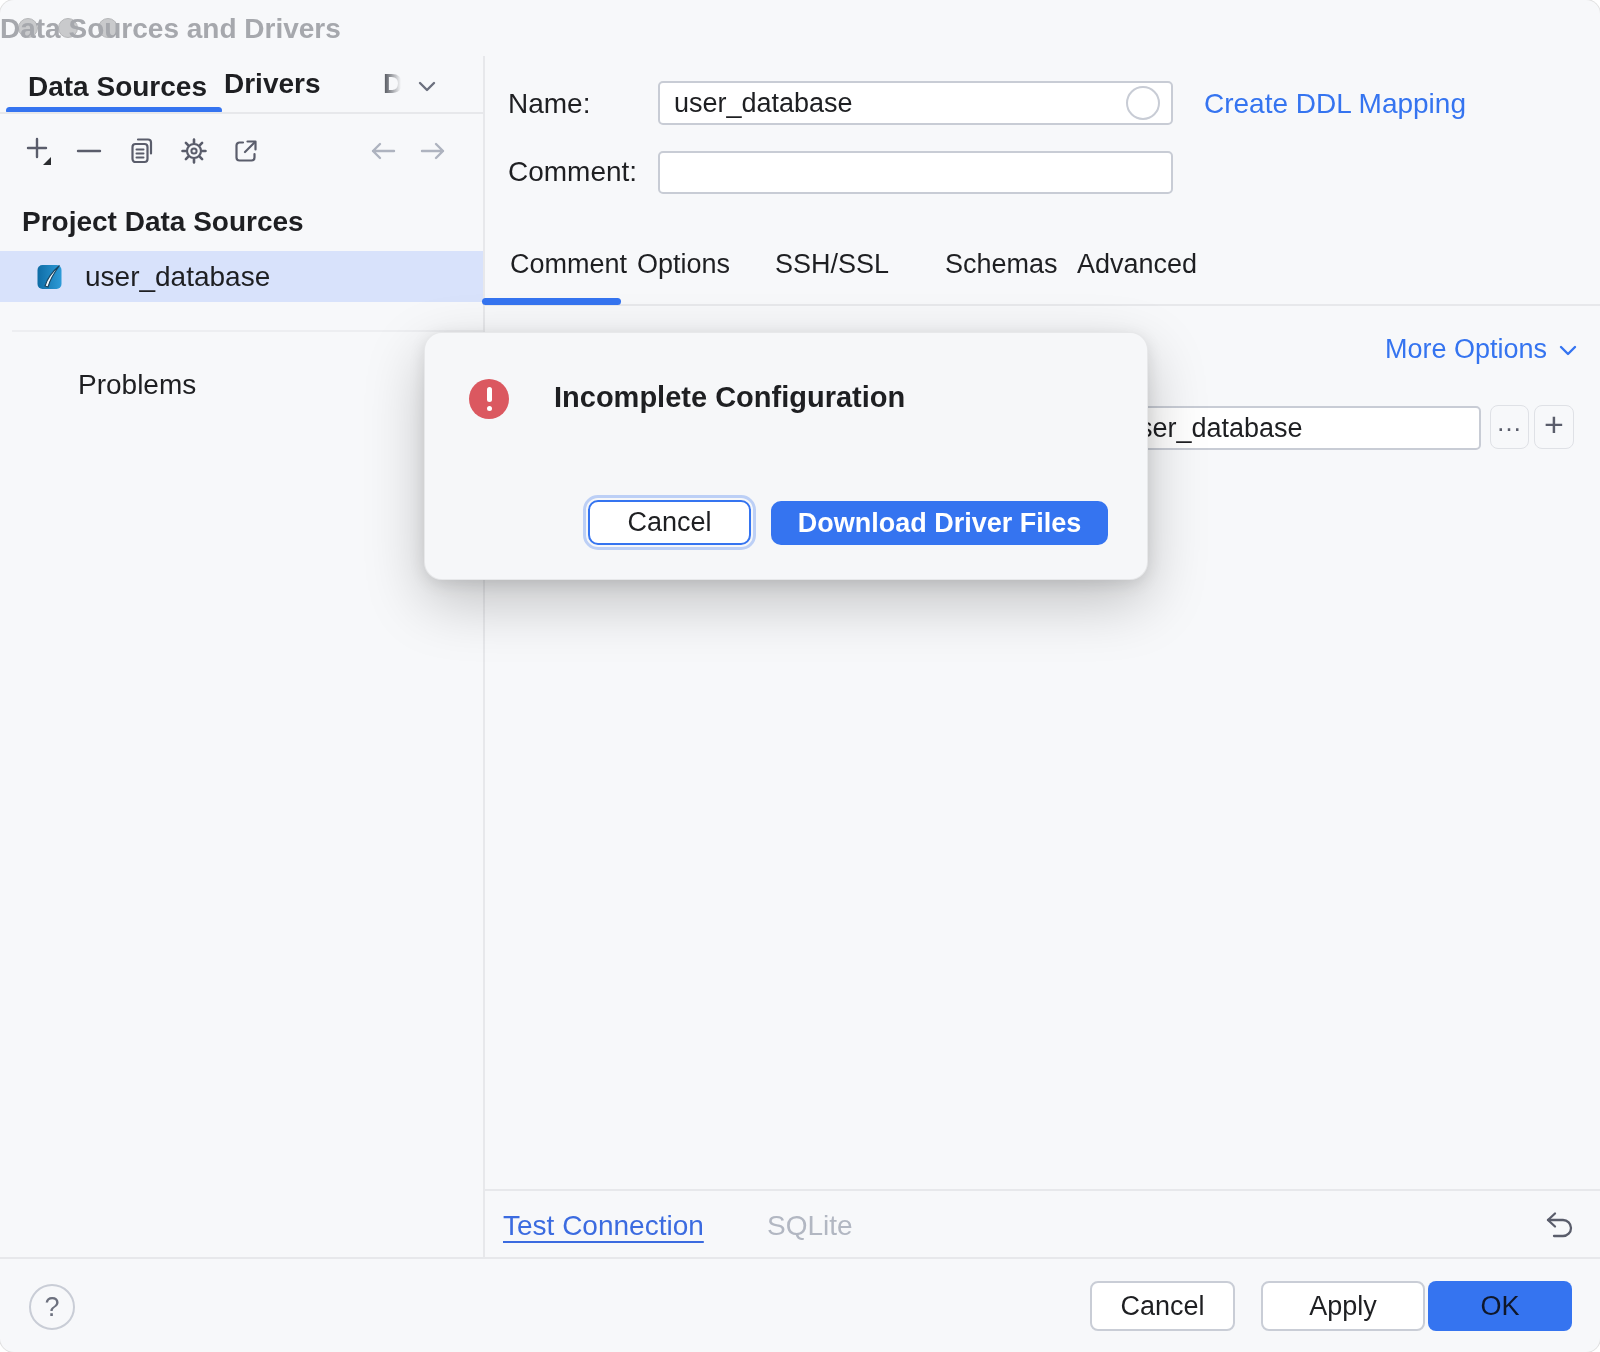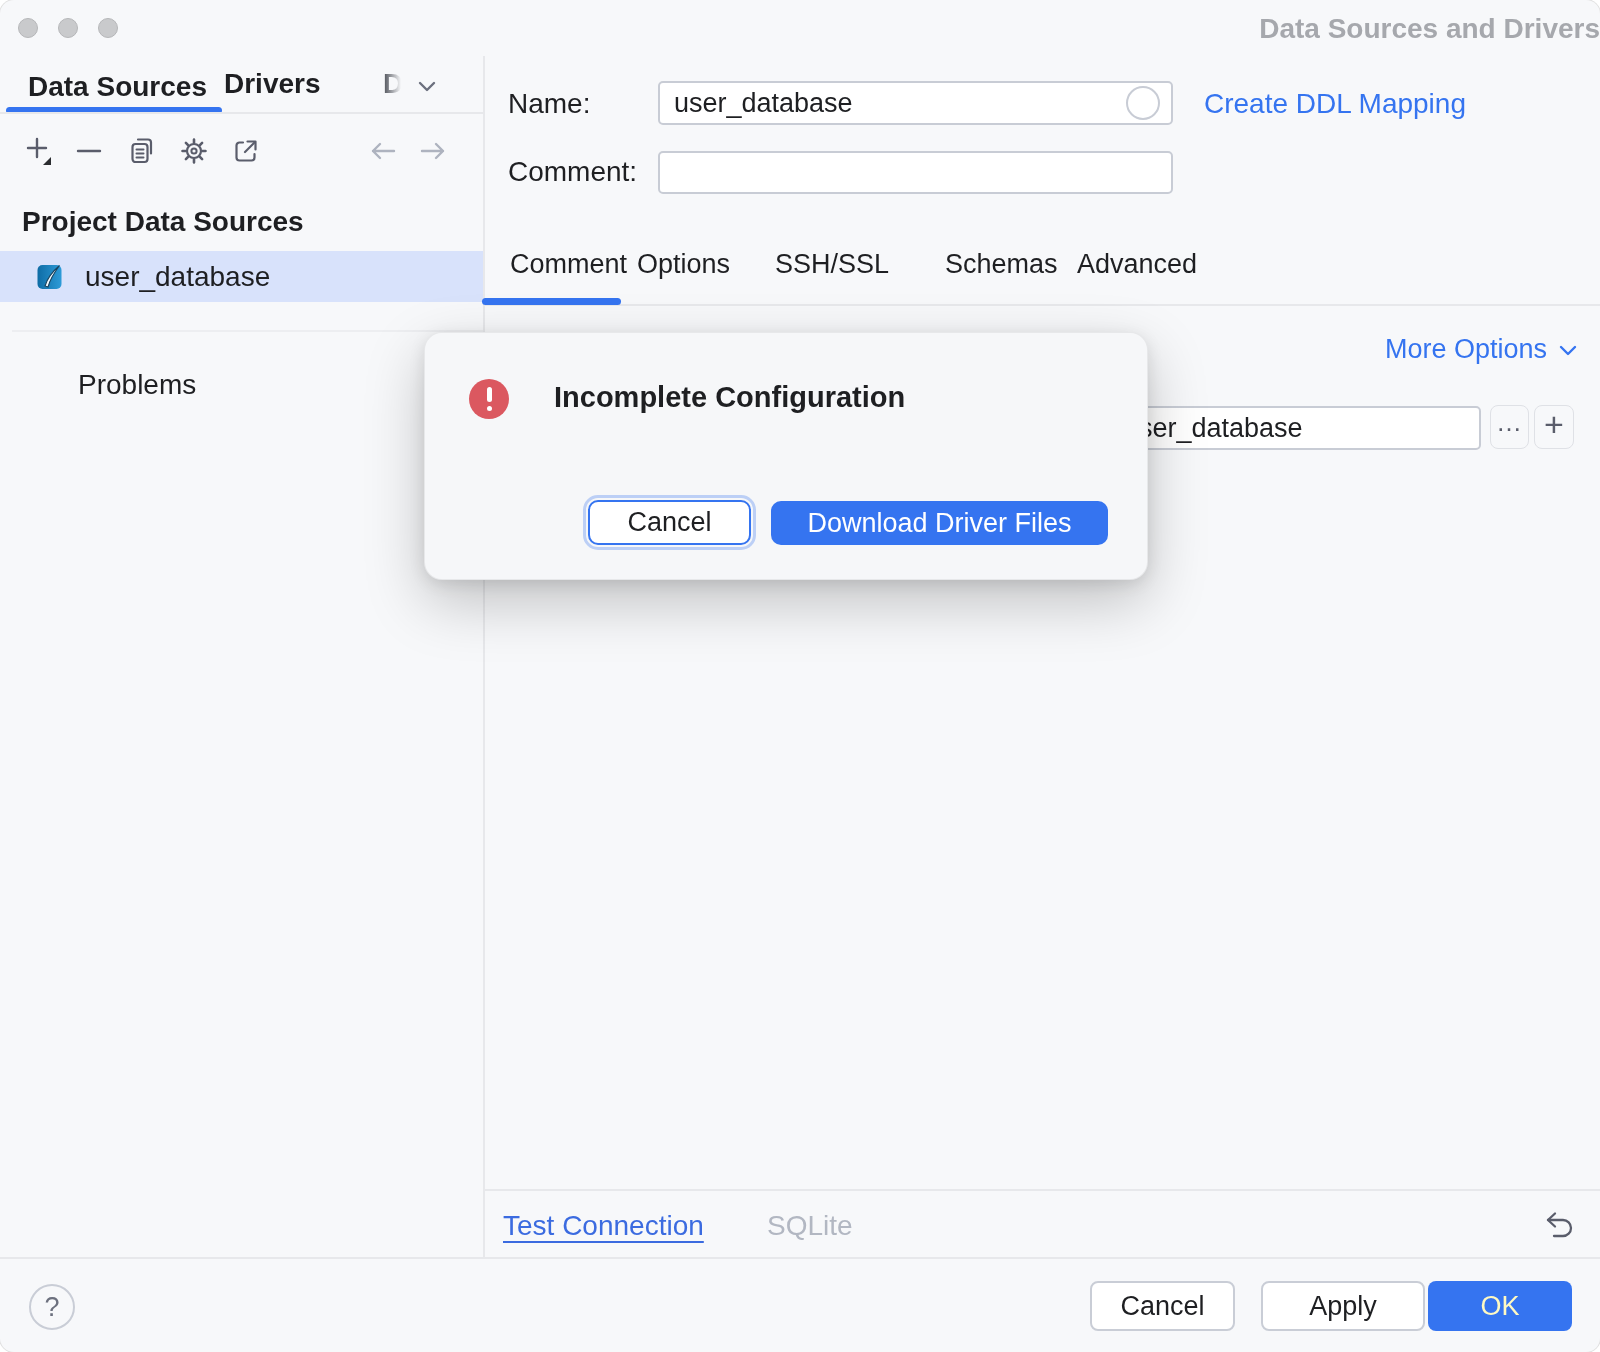--- a/index.html
+++ b/index.html
@@ -6,21 +6,21 @@
   html,body { background:#ffffff; }
   body { font-family:"Liberation Sans","DejaVu Sans",sans-serif; color:#1E1F22; }
   #win {
     position:relative; width:1600px; height:1352px; overflow:hidden;
     background:#F7F8FA; border-radius:14px; box-shadow:0 0 0 1px rgba(0,0,0,0.12);
   }
 
   
   .traffic { position:absolute; top:18px; width:20px; height:20px; border-radius:50%;
              background:#C9CACC; border:1px solid #B6B7B9; }
-  #win-title { position:absolute; top:13px; left:0; width:1600px; text-align:right;
+  #win-title { position:absolute; top:13px; left:0; width:1600px; text-align:left;
                font-size:28px; font-weight:600; color:#A6A8AD; }
 
   
   #sidebar-tabs { position:absolute; top:68px; left:28px; height:38px; display:flex; align-items:center; }
   .side-tab { font-size:28px; font-weight:600; color:#1E1F22; }
   #tab-drivers { position:absolute; left:196px; top:0; }
   #tab-overflow { position:absolute; left:355px; top:0;
                   background:linear-gradient(90deg,#5c5f66 10%,rgba(92,95,102,0) 90%);
                   -webkit-background-clip:text; background-clip:text; color:transparent; }
   #overflow-chevron { position:absolute; left:384px; top:6px; }
@@ -78,40 +78,40 @@
   #modal-error-icon { position:absolute; left:44px; top:46px; width:40px; height:40px; border-radius:50%;
                       background:#DB5860; color:#fff; display:flex; flex-direction:column; align-items:center; }
   #modal-error-icon .bar { width:5px; height:15px; background:#fff; border-radius:3px; margin-top:8px; }
   #modal-error-icon .dot { width:5px; height:5px; background:#fff; border-radius:50%; margin-top:4px; }
   #modal-title { position:absolute; left:129px; top:48px; font-size:29px; font-weight:700; }
   #modal-msg { position:absolute; left:129px; top:91px; font-size:28px; color:#1E1F22; }
   #modal-cancel { position:absolute; left:163px; top:167px; width:163px; height:45px; background:#fff;
                   border:2.5px solid #3574F0; border-radius:10px; font-family:inherit; font-size:27px; color:#1E1F22;
                   outline:3px solid rgba(53,116,240,0.30); outline-offset:2px; }
   #modal-download { position:absolute; left:346px; top:168px; width:337px; height:44px; background:#3574F0;
-                    border:none; border-radius:10px; font-family:inherit; font-size:27px; font-weight:400; color:#fff; }
+                    border:none; border-radius:10px; font-family:inherit; font-size:27px; font-weight:700; color:#fff; }
 
   
   #panel-footer-divider { position:absolute; left:483px; top:1189px; width:1117px; height:1.5px; background:#E7E8EB; }
   #test-connection { position:absolute; left:503px; top:1210px; font-size:28px; color:#3B6BE0;
                      text-decoration:underline; text-underline-offset:6px; cursor:pointer; }
   #driver-name { position:absolute; left:767px; top:1210px; font-size:28px; color:#B2B7C2; }
   #undo-btn { position:absolute; left:1540px; top:1205px; width:40px; height:40px;
               display:flex; align-items:center; justify-content:center; }
 
   
   #bottom-divider { position:absolute; left:0; top:1257px; width:1600px; height:1.5px; background:#E7E8EB; }
   #help-btn { position:absolute; left:29px; top:1284px; width:46px; height:46px; border-radius:50%;
               border:2px solid #C9CDD6; background:transparent; color:#6C707E; font-size:27px;
               font-family:inherit; display:flex; align-items:center; justify-content:center; }
   .bar-btn { position:absolute; top:1281px; height:50px; border-radius:8px; font-family:inherit; font-size:27px;
              background:#fff; border:2px solid #C9CDD6; color:#1E1F22; }
   #bar-cancel { left:1090px; width:145px; }
   #bar-apply  { left:1261px; width:164px; }
-  #bar-ok     { left:1428px; width:144px; background:#3574F0; border:none; color:#fef9c3; }
+  #bar-ok     { left:1428px; width:144px; background:#3574F0; border:none; color:#0f172a; }
 
   svg { display:block; }
 </style>
 </head>
 <body>
 
 <div id="win">
 
   <div class="traffic" style="left:18px"></div>
   <div class="traffic" style="left:58px"></div>

